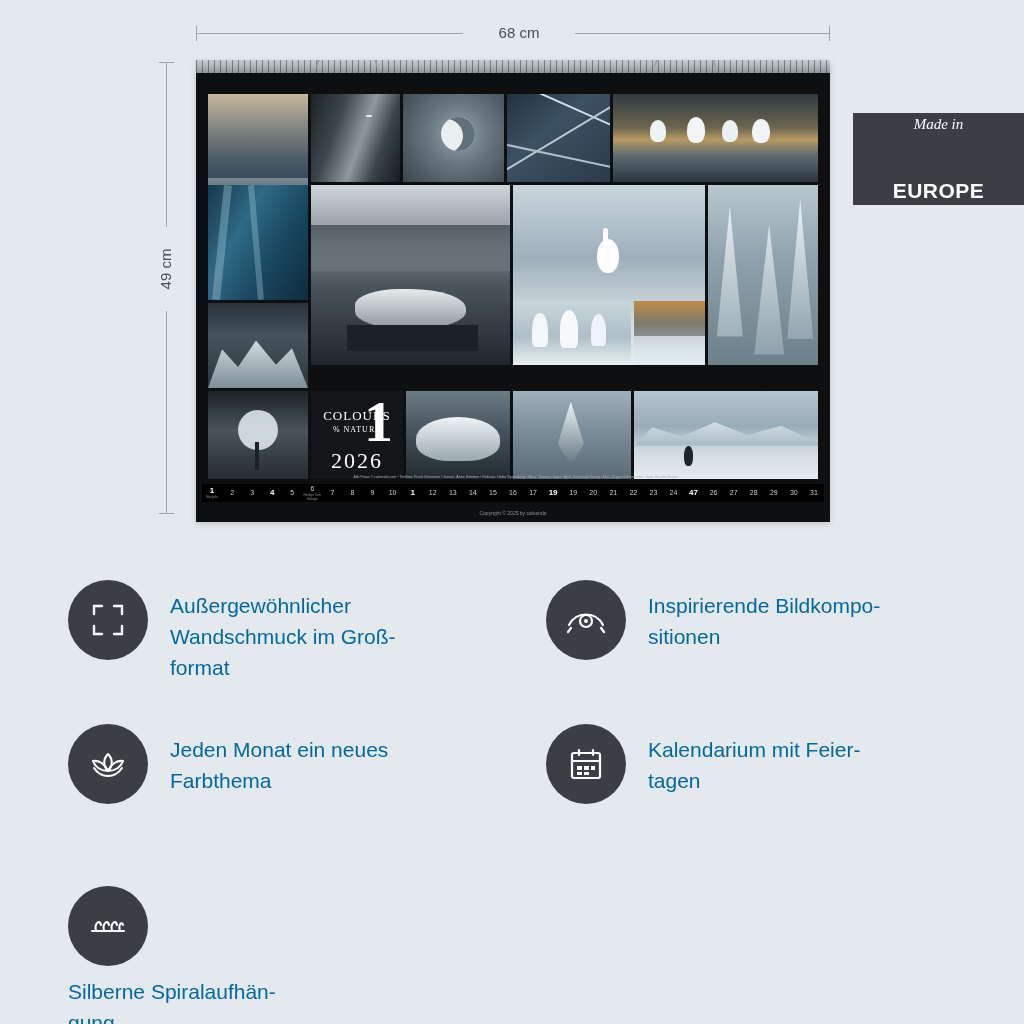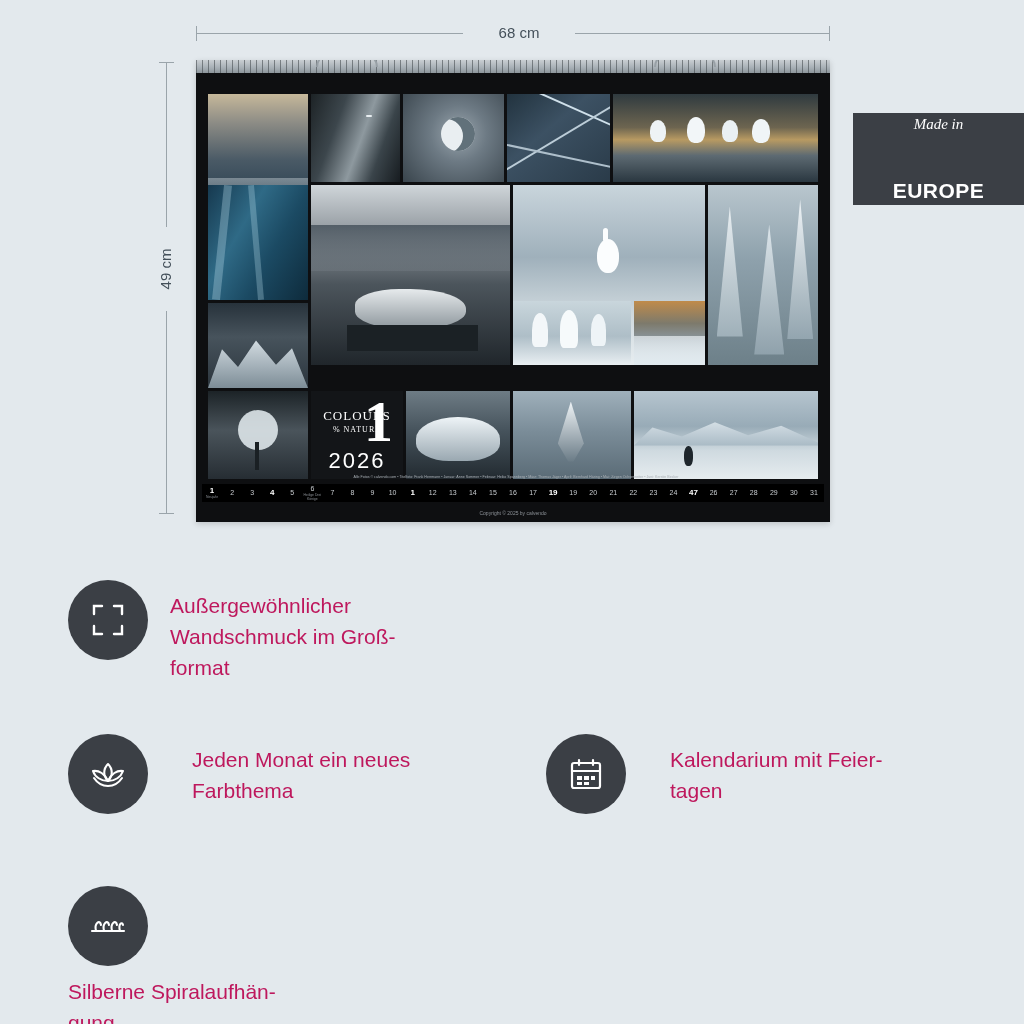--- a/index.html
+++ b/index.html
@@ -230,21 +230,21 @@
     letter-spacing: 1px;
     margin-top: 12px;
   }
   .cover-logo .c-sub {
     font-family: "Liberation Serif", serif;
     font-size: 8px;
     letter-spacing: 1px;
     margin-top: 1px;
   }
   .cover-logo .c-year {
-    font-family: Liberation Sans, sans-serif;
+    font-family: Liberation Serif, serif;
     font-size: 22px;
     letter-spacing: 2px;
     margin-top: 14px;
   }
 
   
   .badge {
     position: absolute;
     left: 853px;
     top: 113px;
@@ -290,29 +290,29 @@
     border-radius: 50%;
     background: #3b3f45;
     display: flex;
     align-items: center;
     justify-content: center;
     margin-right: 22px;
   }
   .feature .ftext {
     font-size: 21px;
     line-height: 31px;
-    color: #be185d;
+    color: #0369a1;
     max-width: 290px;
     padding-top: 10px;
     white-space: pre-line;
   }
   .col-l { left: 68px; width: 430px; }
   .col-r { left: 546px; width: 450px; }
   .row1 { top: 24px; }
-  .row2 { top: 178px; gap: 22px; }
+  .row2 { top: 168px; }
   .row3 { top: 330px; flex-direction: column; }
 </style>
 </head>
 <body>
 
 <div class="product-area">
 
   <div class="dim-width">
     <div class="line"></div>
     <div class="cap l"></div>
@@ -498,20 +498,33 @@
           <path d="M23 3 H31 V11"></path>
           <path d="M31 23 V31 H23"></path>
           <path d="M11 31 H3 V23"></path>
       </svg>
     </div>
     <div class="ftext">Außergewöhnlicher
 Wandschmuck im Groß-
 format</div>
   </div>
 
+  <div class="feature col-r row1">
+    <div class="icon-circle">
+      <svg width="40" height="34" viewBox="0 0 40 34" fill="none" stroke="#ffffff" stroke-width="2.2" stroke-linecap="round">
+        <path d="M3 22 C10 8, 30 8, 37 22"></path>
+        <circle cx="20" cy="18" r="6"></circle>
+        <circle cx="20" cy="18" r="2" fill="#ffffff" stroke="none"></circle>
+        <path d="M5 25 L2 29"></path>
+          <path d="M35 25 L38 29"></path>
+      </svg>
+    </div>
+    <div class="ftext">Inspirierende Bildkompo-
+sitionen</div>
+  </div>
 
   <div class="feature col-l row2">
     <div class="icon-circle">
       <svg width="38" height="32" viewBox="0 0 38 32" fill="none" stroke="#ffffff" stroke-width="2.1" stroke-linecap="round" stroke-linejoin="round">
         <path d="M19 6 C14 11, 14 18, 19 23 C24 18, 24 11, 19 6 Z"></path>
         <path d="M19 23 C12 23, 6 19, 4 13 C10 12, 16 16, 19 23 Z"></path>
         <path d="M19 23 C26 23, 32 19, 34 13 C28 12, 22 16, 19 23 Z"></path>
         <path d="M5 20 C9 26, 14 28, 19 28 C24 28, 29 26, 33 20"></path>
       </svg>
     </div>

